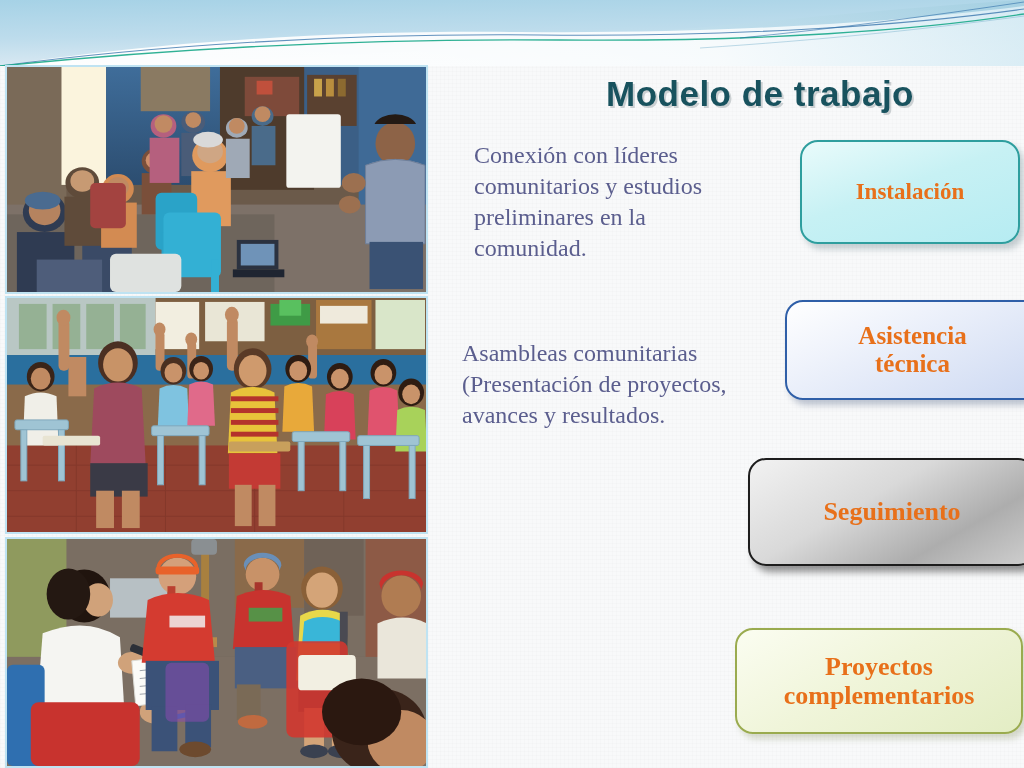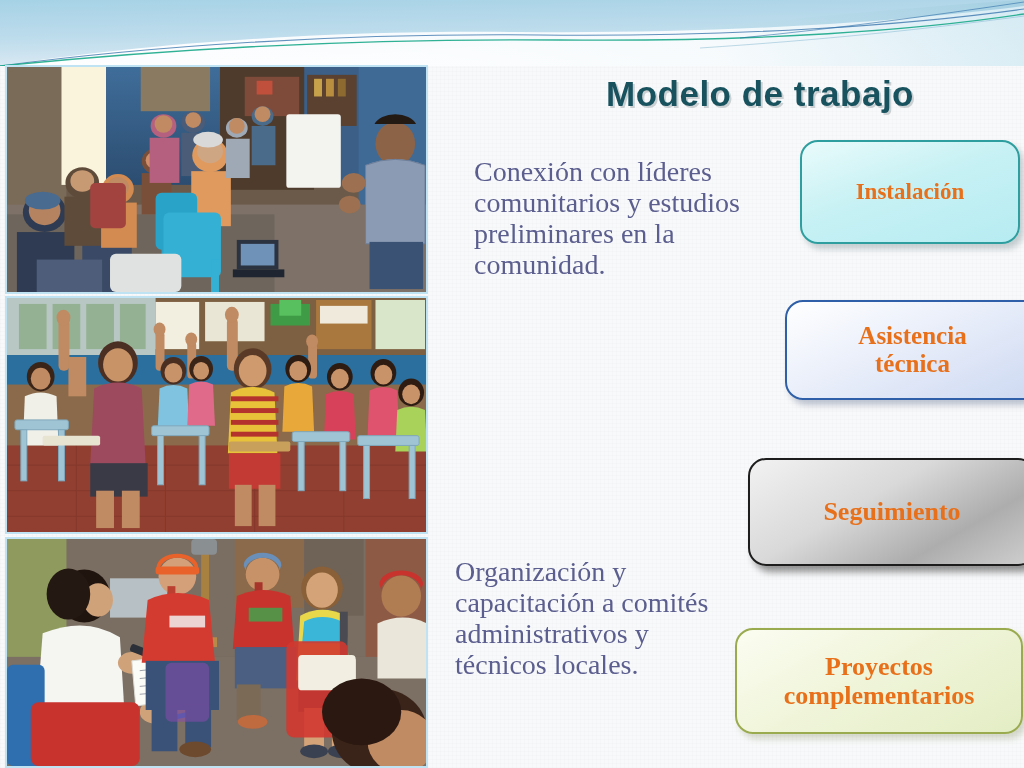--- a/index.html
+++ b/index.html
@@ -52,24 +52,23 @@
   .photo svg{display:block;width:100%;height:100%;}
   #photo-1{top:65px;height:229px;}
   #photo-2{top:296px;height:238px;}
   #photo-3{top:537px;height:231px;}
 
   
   .body-text{
     position:absolute;
     color:#5b5e8e;
     font-family:"Liberation Serif", serif;
-    font-size:28px;
+    font-size:24px;
     line-height:31px;
     white-space:pre-line;
-    margin-top:16px;
   }
   #text-1{left:474px;top:140px;width:270px;}
   #text-2{left:462px;top:338px;width:300px;}
   #text-3{left:455px;top:540px;width:290px;}
 
   
   .flow-box{
     position:absolute;
     box-sizing:border-box;
     display:flex;align-items:center;justify-content:center;
@@ -466,22 +465,22 @@
       </g>
 
       <ellipse cx="376" cy="196" rx="48" ry="44" fill="#3a241a"></ellipse>
       <ellipse cx="398" cy="206" rx="34" ry="32" fill="#c08a62"></ellipse>
       <ellipse cx="358" cy="176" rx="40" ry="34" fill="#2b1810"></ellipse>
     </svg>
   </div>
 
   <div class="body-text" id="text-1">Conexión con líderes comunitarios y estudios preliminares en la comunidad.</div>
 
-
-  <div class="body-text" id="text-3">Organización y capacitación a comités administrativos  y técnicos locales.</div>
+  <div class="body-text" id="text-2">Asambleas comunitarias (Presentación de proyectos, avances y resultados.</div>
+
 
   <div class="flow-box" id="box-instalacion">Instalación</div>
 
   <div class="flow-box" id="box-asistencia">Asistencia
 técnica</div>
 
   <div class="flow-box" id="box-seguimiento">Seguimiento</div>
 
   <div class="flow-box" id="box-proyectos">Proyectos
 complementarios</div>

